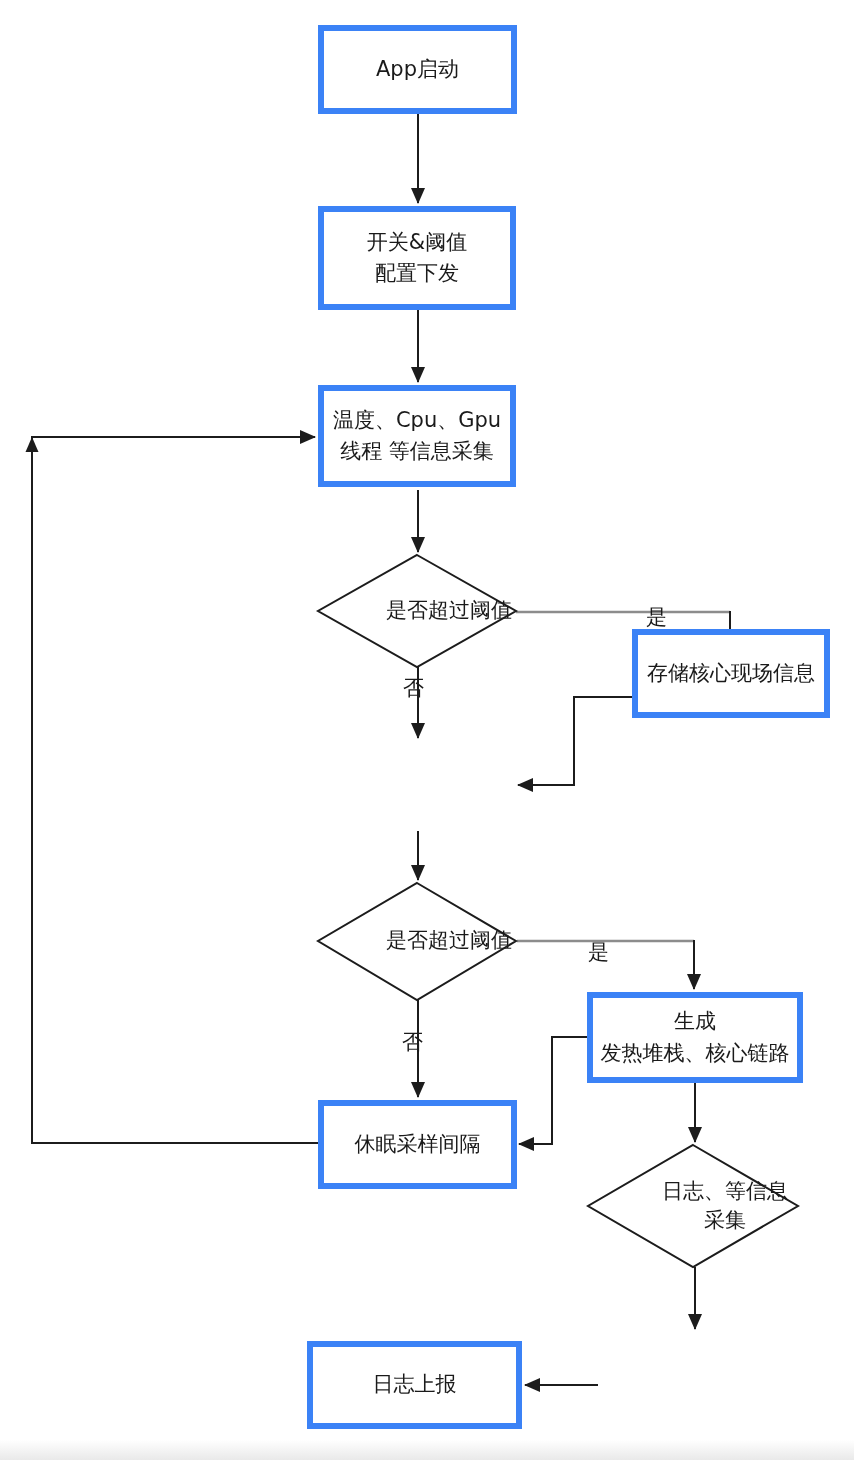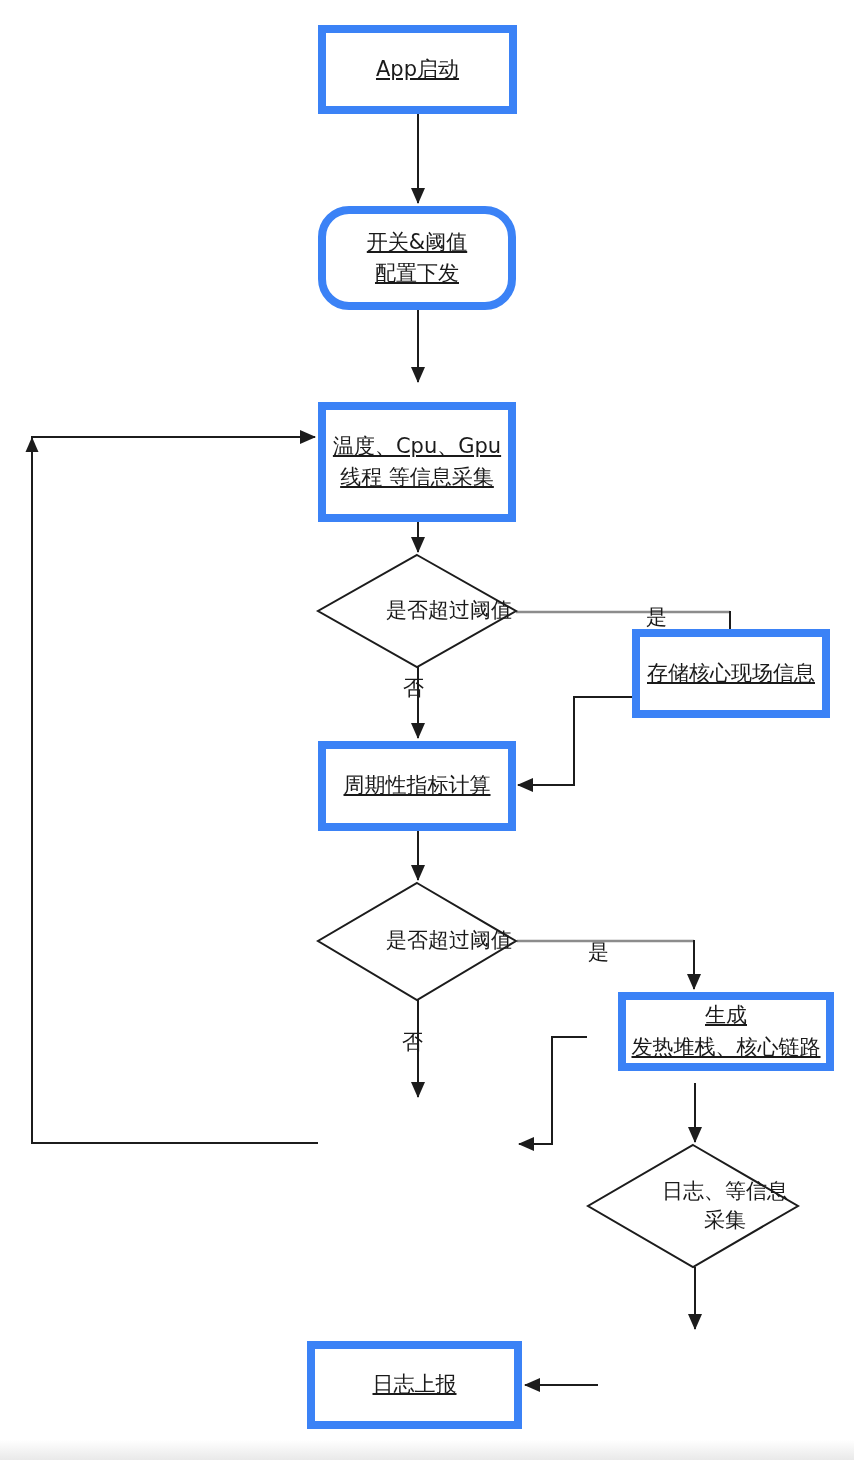--- a/index.html
+++ b/index.html
@@ -20,53 +20,52 @@
     position: absolute;
     left: 0;
     top: 0;
     width: 854px;
     height: 1460px;
   }
   .rect-node {
     position: absolute;
     box-sizing: border-box;
     background: #ffffff;
-    border: 8px solid #3b82f6;
+    border: 6px solid #3b82f6;
     display: flex;
     align-items: center;
     justify-content: center;
     text-align: center;
     white-space: pre-line;
     font-size: 21px;
     line-height: 1.5;
     color: #1a1a1a;
-    text-decoration: underline;
   }
   .diamond-label {
     position: absolute;
     transform: translate(-50%, -50%);
     text-align: center;
     white-space: pre-line;
     font-size: 21px;
     line-height: 1.4;
     color: #1a1a1a;
     margin-left: 32px;
   }
   .edge-label {
     position: absolute;
     font-size: 21px;
     line-height: 1.1;
     color: #1a1a1a;
   }
   #node-app-start   { left: 318px; top: 25px;   width: 199px; height: 89px; }
-  #node-config      { left: 318px; top: 206px;  width: 198px; height: 104px; border-radius: 31px; }
-  #node-collect     { left: 318px; top: 402px;  width: 198px; height: 120px; }
+  #node-config      { left: 318px; top: 206px;  width: 198px; height: 104px; }
+  #node-collect     { left: 318px; top: 385px;  width: 198px; height: 102px; }
   #node-store-site  { left: 632px; top: 629px;  width: 198px; height: 89px; }
   #node-periodic    { left: 318px; top: 741px;  width: 198px; height: 90px; }
-  #node-generate    { left: 618px; top: 992px;  width: 216px; height: 79px; }
+  #node-generate    { left: 587px; top: 992px;  width: 216px; height: 91px; }
   #node-sleep       { left: 318px; top: 1100px; width: 199px; height: 89px; }
   #node-store-data  { left: 598px; top: 1332px; width: 194px; height: 106px; }
   #node-report      { left: 307px; top: 1341px; width: 215px; height: 88px; }
 
   #lbl-threshold1 { left: 417px; top: 611px; }
   #lbl-threshold2 { left: 417px; top: 941px; }
   #lbl-trim       { left: 693px; top: 1206px; }
 
   #lbl-yes1 { left: 646px; top: 606px; }
   #lbl-no1  { left: 403px; top: 677px; }
@@ -125,23 +124,23 @@
     <polygon points="417,883 516,941 417,1000 318,941" fill="#ffffff" stroke="#1c1c1c" stroke-width="2"></polygon>
     <polygon points="693,1145 798,1206 693,1267 588,1206" fill="#ffffff" stroke="#1c1c1c" stroke-width="2"></polygon>
   </svg>
 
   <div class="rect-node" id="node-app-start">App启动</div>
   <div class="rect-node" id="node-config">开关&amp;阈值
 配置下发</div>
   <div class="rect-node" id="node-collect">温度、Cpu、Gpu
 线程 等信息采集</div>
   <div class="rect-node" id="node-store-site">存储核心现场信息</div>
-  <div class="rect-node" id="node-periodic">周期性指标计算</div>
   <div class="rect-node" id="node-generate">生成
 发热堆栈、核心链路</div>
+  <div class="rect-node" id="node-sleep">休眠采样间隔</div>
   <div class="rect-node" id="node-report">日志上报</div>
 
   <div class="diamond-label" id="lbl-threshold1">是否超过阈值</div>
   <div class="diamond-label" id="lbl-threshold2">是否超过阈值</div>
   <div class="diamond-label" id="lbl-trim">日志、等信息采集</div>
 
   <div class="edge-label" id="lbl-yes1">是</div>
   <div class="edge-label" id="lbl-no1">否</div>
   <div class="edge-label" id="lbl-yes2">是</div>
   <div class="edge-label" id="lbl-no2">否</div>

